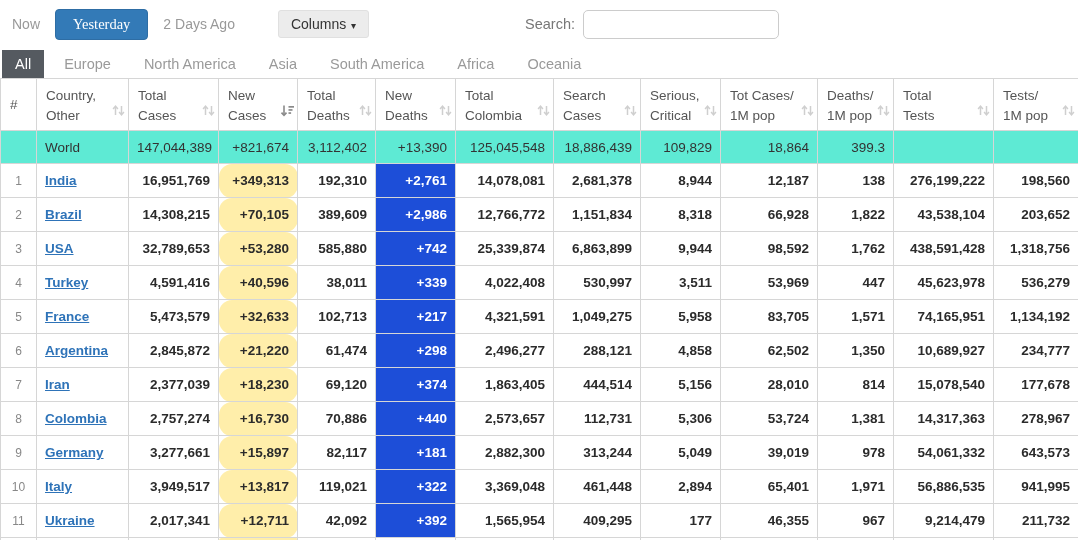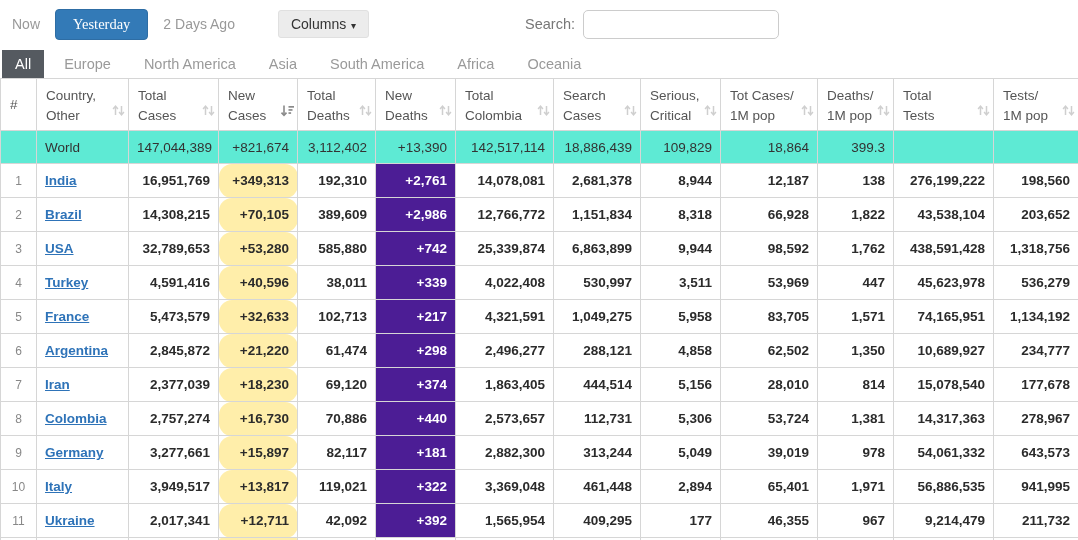--- a/index.html
+++ b/index.html
@@ -45,21 +45,21 @@
     line-height: 1.45; background: #fff; cursor: pointer;
   }
   th.rank-h { padding: 0 0 0 9px; vertical-align: middle; cursor: default; }
   .sort-icon { position: absolute; right: 3px; bottom: 7px; }
 
   tbody td { height: 34px; padding: 0 8px; font-size: 13.5px; font-weight: bold; color: #2b2b2b; text-align: right; }
   td.rank { text-align: center; color: #888; font-weight: normal; font-size: 12px; padding: 0 2px; }
   td.country { text-align: left; }
   td.country a { color: #2e73b8; font-weight: bold; text-decoration: underline; cursor: pointer; }
   td.newcases { background: #FFEEAA; border-radius: 13px; }
-  td.newdeaths { background: #4c1d95; color: #fff; padding-left: 22px; }
+  td.newdeaths { background: #1d4ed8; color: #fff; padding-left: 22px; }
 
   tr.world-row td { background: #5eead4; font-weight: normal; color: #333; height: 33px; }
   tr.world-row td.world-name { text-align: left; }
 
   tr.partial-row td { height: 5px; padding: 0; }
   tr.partial-row td.newcases { background: #FFEEAA; }
 </style>
 </head>
 <body>
 
@@ -257,21 +257,21 @@
         </tr>
       </thead>
     <tbody>
         <tr class="world-row">
           <td class="rank"></td>
           <td class="world-name">World</td>
           <td>147,044,389</td>
           <td>+821,674</td>
           <td>3,112,402</td>
           <td>+13,390</td>
-          <td>142,517,114</td>
+          <td>125,045,548</td>
           <td>18,886,439</td>
           <td>109,829</td>
           <td>18,864</td>
           <td>399.3</td>
           <td></td>
           <td></td>
         </tr>
         <tr>
           <td class="rank">1</td>
           <td class="country"><a>India</a></td>

